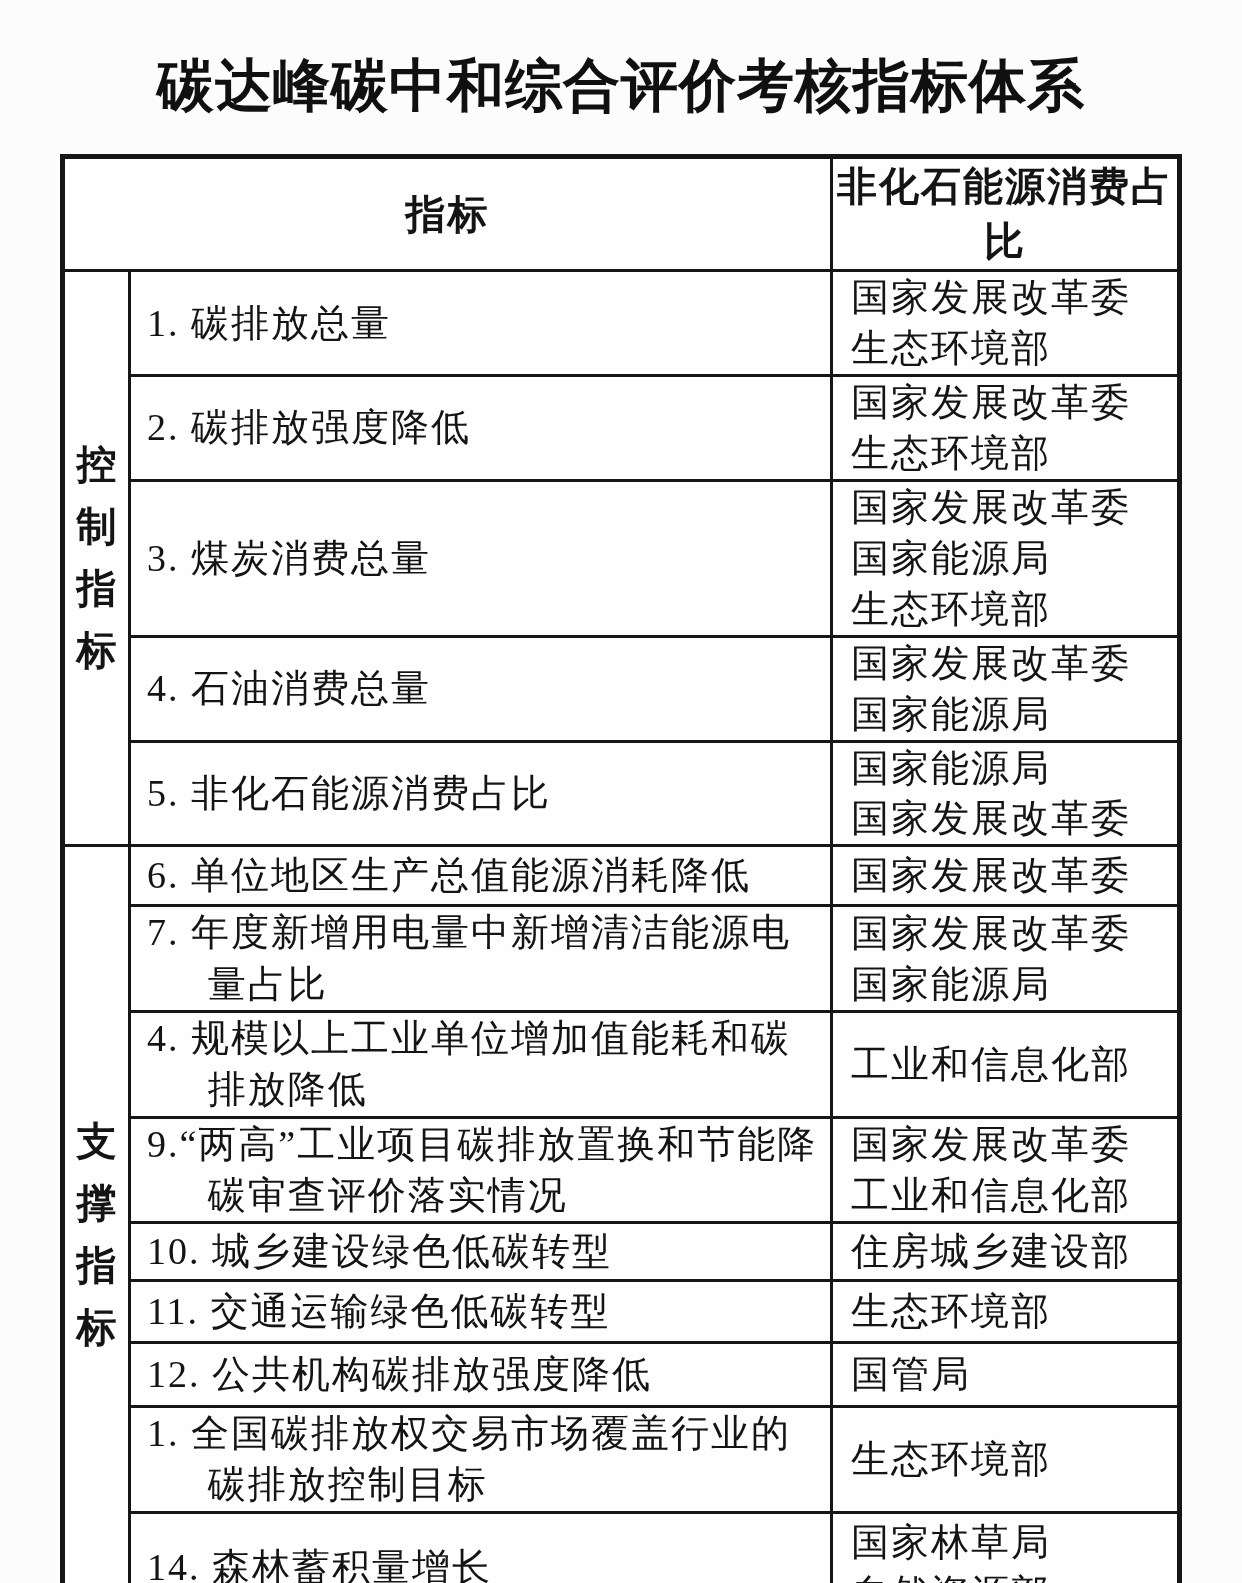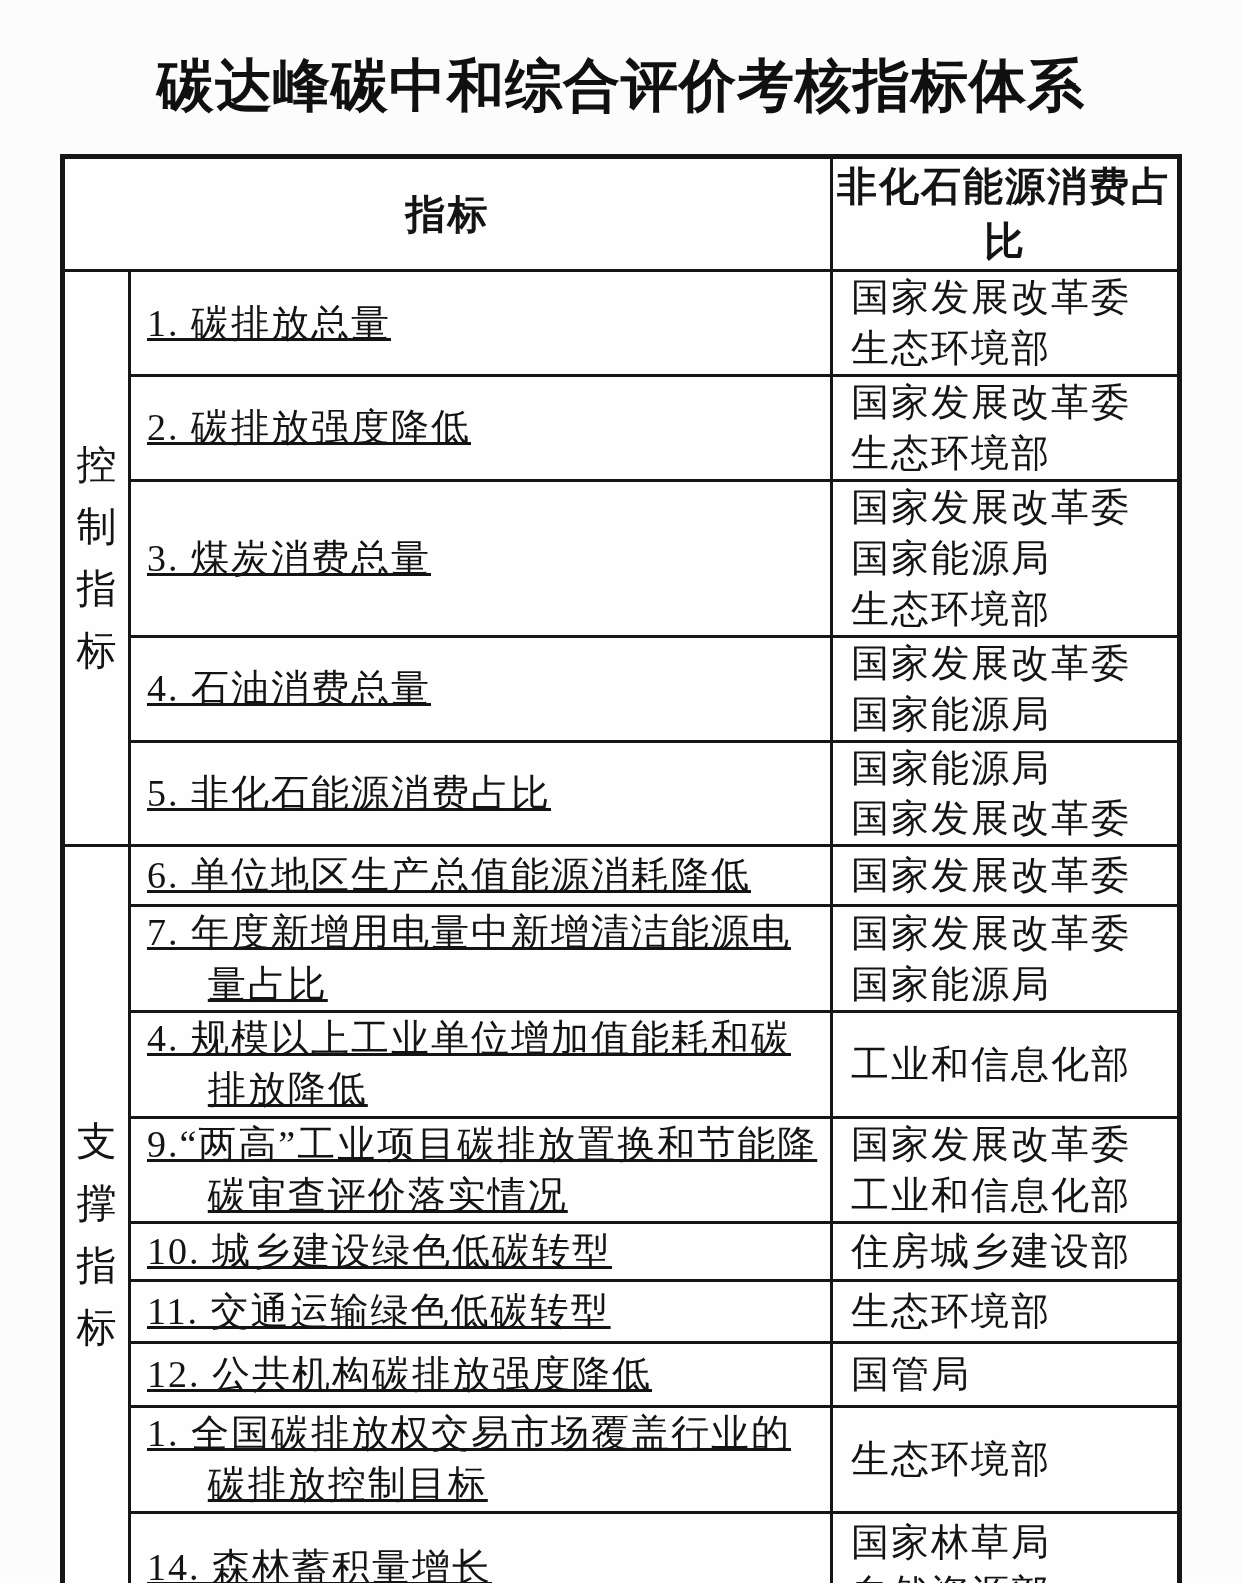--- a/index.html
+++ b/index.html
@@ -46,36 +46,35 @@
     letter-spacing: 2px;
     text-align: center;
   }
   td.group {
     text-align: center;
   }
   td.group .vtext {
     width: 42px;
     margin: 12px auto;
     font-size: 40px;
-    font-weight: normal;
+    font-weight: bold;
     line-height: 1.55;
     letter-spacing: 0;
     word-break: break-all;
     text-align: center;
   }
   td.ind {
     font-size: 38px;
     letter-spacing: 2px;
     line-height: 1.35;
   }
   td.ind .ind-text {
     padding-left: calc(16px + 1.6em);
     padding-right: 2px;
     text-indent: -1.6em;
-    text-decoration: underline;
   }
   td.dept {
     font-size: 38px;
     letter-spacing: 2px;
     line-height: 1.34;
   }
   td.dept .dept-text {
     padding-left: 18px;
     padding-right: 2px;
     white-space: pre-line;

